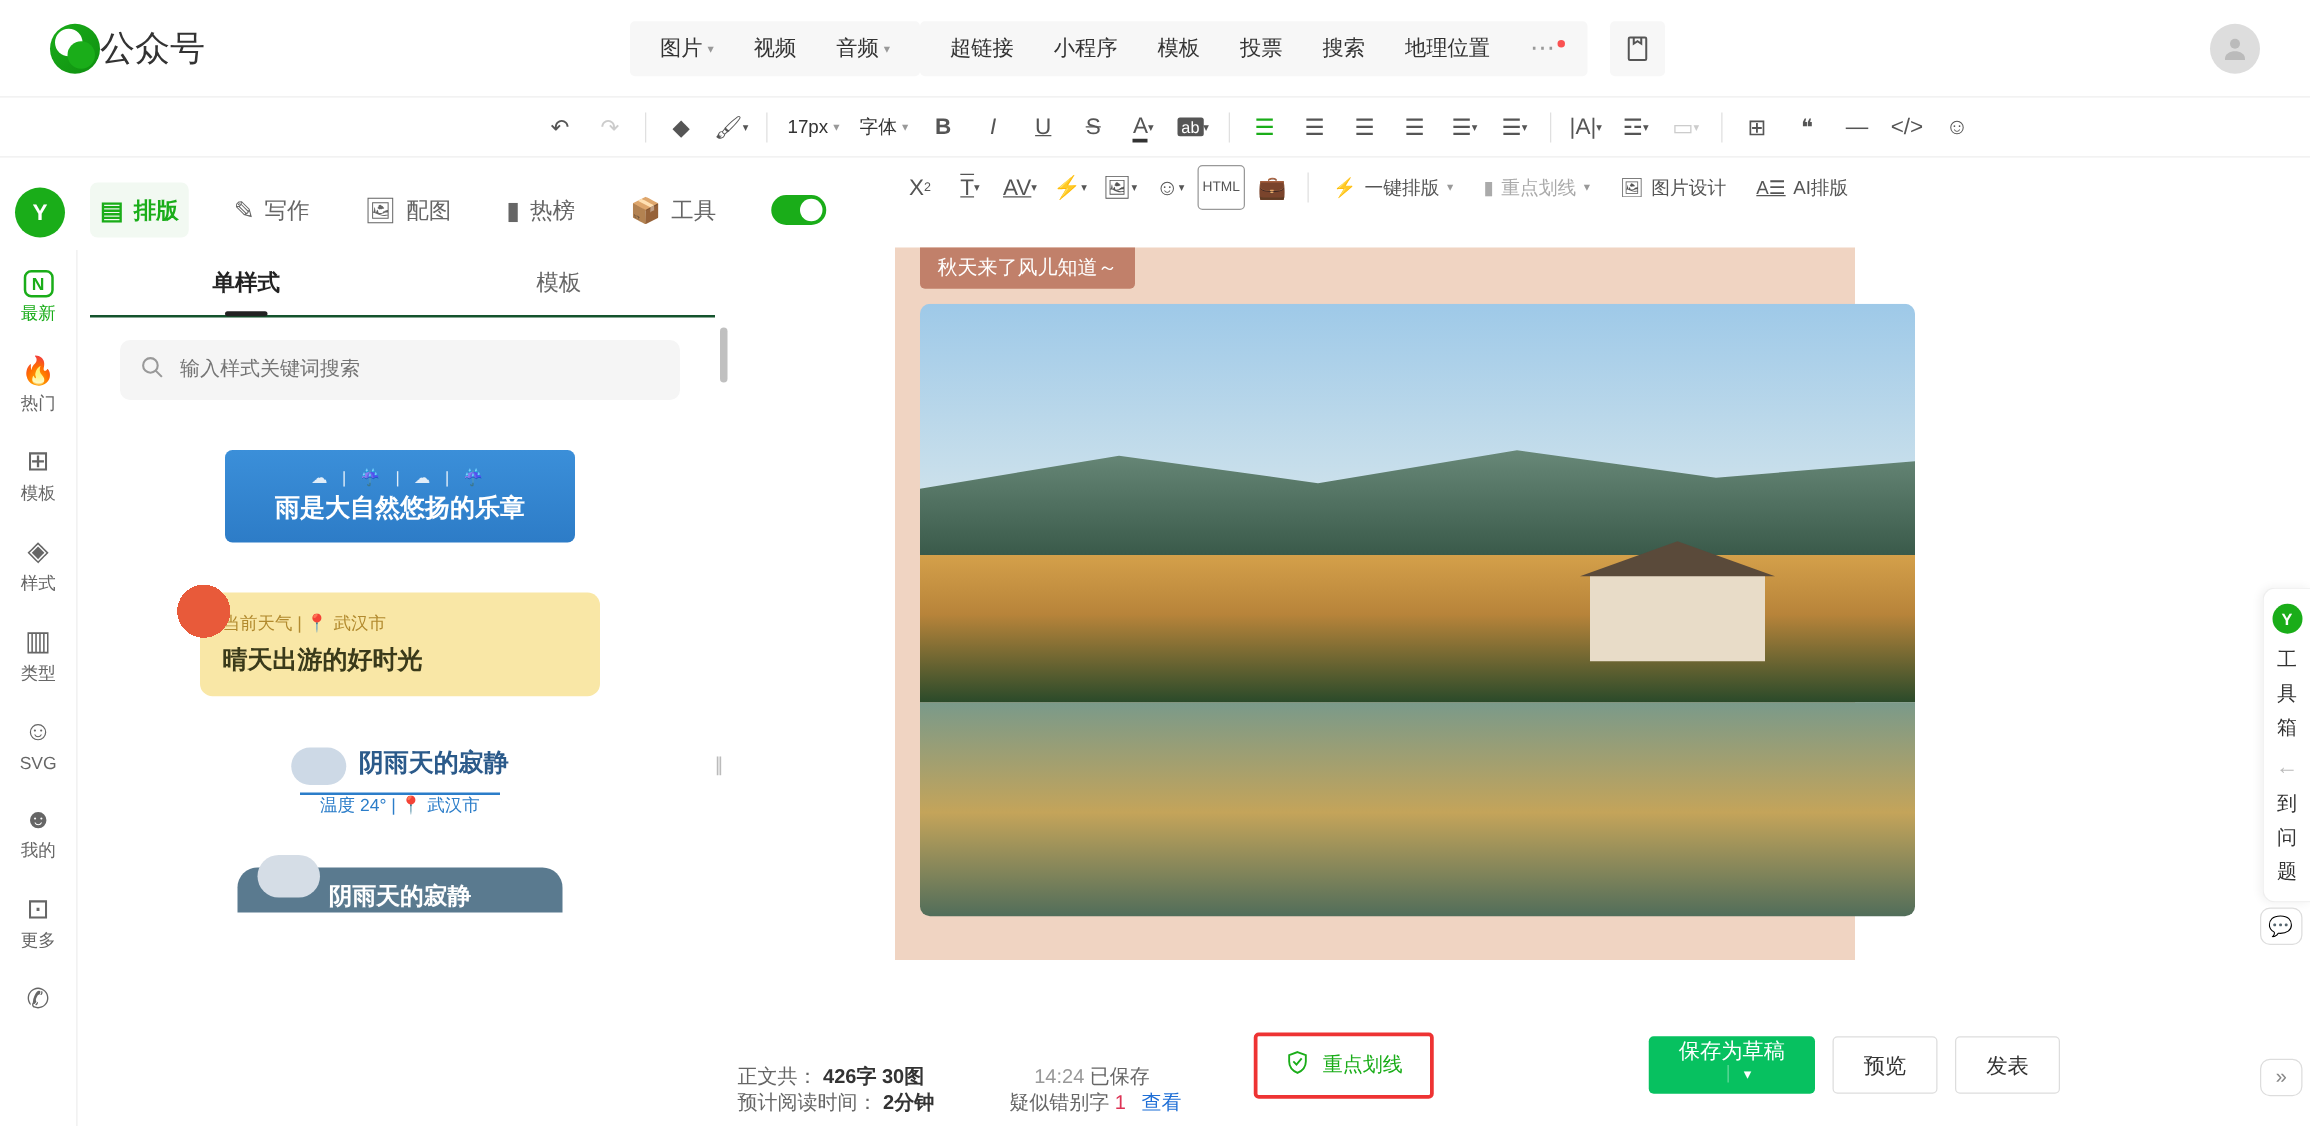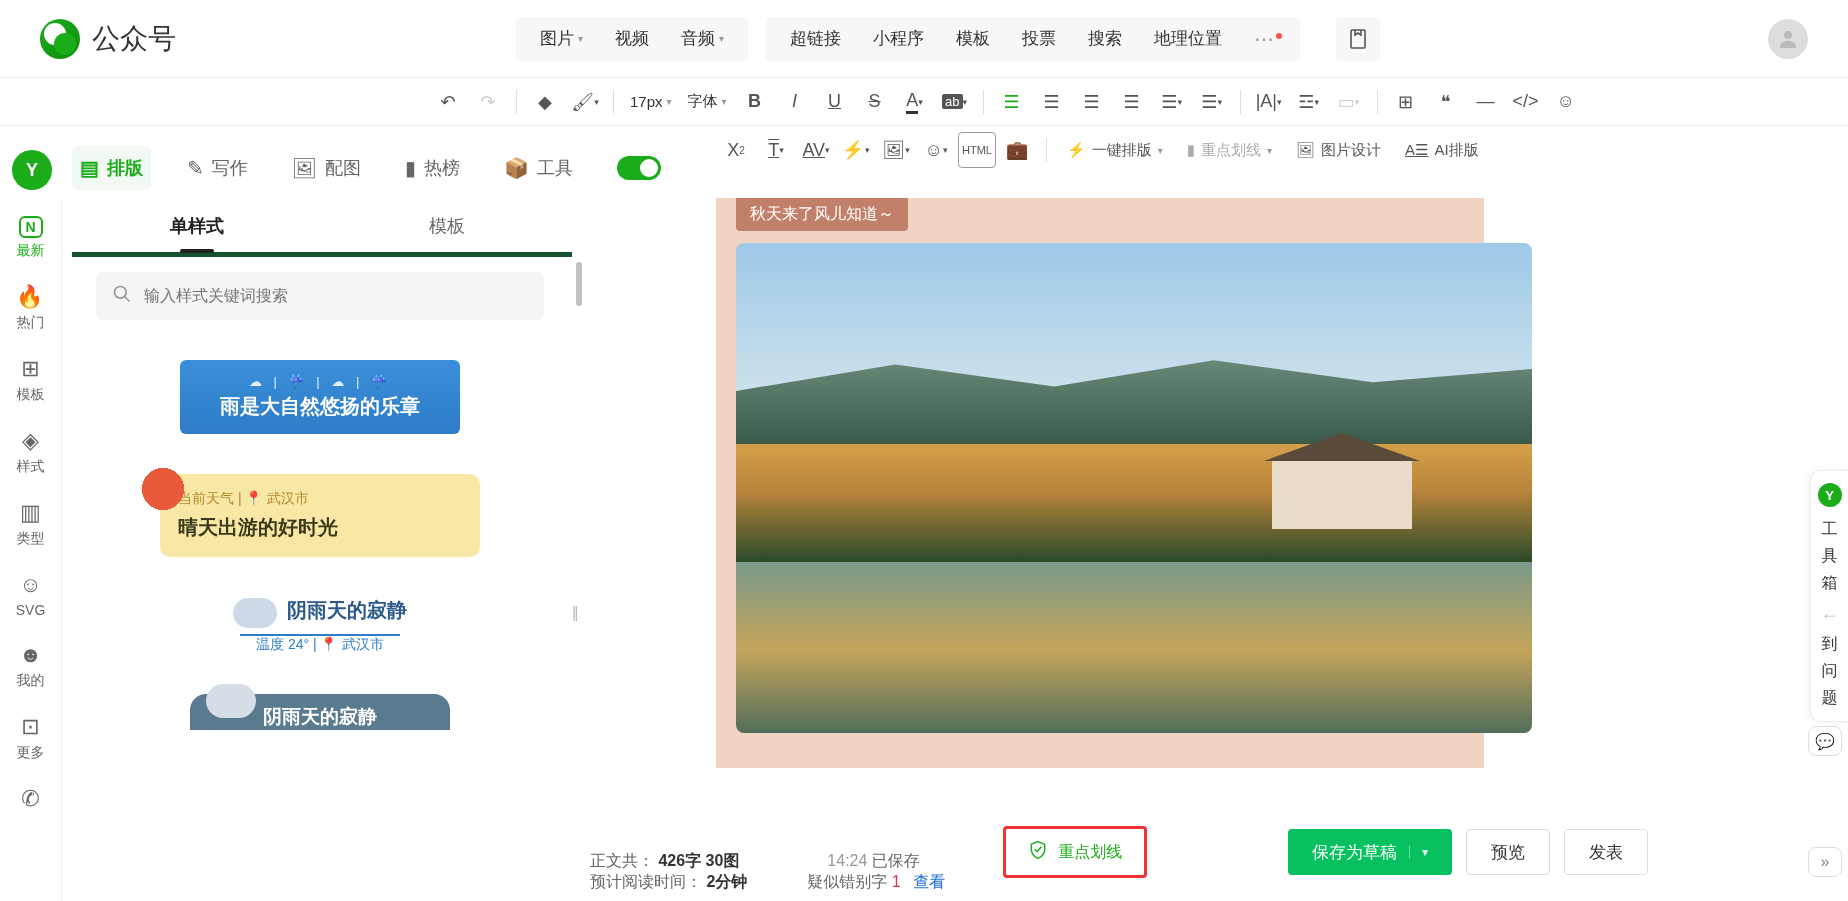--- a/index.html
+++ b/index.html
@@ -1,25 +1,25 @@
 <!DOCTYPE html>
 <html><head>
 <meta charset="utf-8">
 <style>
 * { margin: 0; padding: 0; box-sizing: border-box; font-family: "Microsoft YaHei", -apple-system, sans-serif; }
 body { width: 1848px; height: 901px; background: #fff; overflow: hidden; position: relative; }
 
 
 .header { height: 78px; display: flex; align-items: center; padding: 0 40px; border-bottom: 1px solid #eee; }
-.logo-area { display: flex; align-items: center; gap: 12px; }
+.logo-area { display: flex; align-items: center; gap: 0; }
 .logo-icon { width: 40px; height: 40px; border-radius: 50%; background: linear-gradient(135deg, #1aad19 0%, #0f8f10 100%); position: relative; }
 .logo-icon::before { content: ''; position: absolute; width: 22px; height: 22px; background: #fff; border-radius: 50%; top: 4px; left: 4px; }
 .logo-icon::after { content: ''; position: absolute; width: 22px; height: 22px; background: #1aad19; border-radius: 50%; bottom: 4px; right: 4px; }
 .logo-text { font-size: 28px; color: #333; font-weight: 400; }
-.top-menus { display: flex; gap: 18px; margin-left: 340px; }
+.top-menus { display: flex; margin-left: 340px; }
 .top-menu-group { display: flex; background: #f7f7f7; border-radius: 4px; padding: 0 8px; height: 44px; align-items: center; }
 .top-menu-item { padding: 0 16px; font-size: 17px; color: #333; cursor: pointer; display: flex; align-items: center; gap: 4px; }
 .top-menu-item .caret { font-size: 10px; color: #999; }
 .top-dots { padding: 0 16px; font-size: 20px; color: #999; letter-spacing: 2px; position: relative; }
 .top-dots::after { content: ''; position: absolute; top: 6px; right: 10px; width: 6px; height: 6px; background: #fa5151; border-radius: 50%; }
 .top-icon-btn { width: 44px; height: 44px; background: #f7f7f7; border-radius: 4px; display: flex; align-items: center; justify-content: center; margin-left: 18px; color: #555; }
 .avatar { width: 40px; height: 40px; border-radius: 50%; background: #ddd; margin-left: auto; display: flex; align-items: center; justify-content: center; color: #fff; }
 
 
 .toolbar1 { height: 48px; display: flex; align-items: center; padding-left: 430px; gap: 4px; border-bottom: 1px solid #eee; }
@@ -41,21 +41,21 @@
 .rail-item .ri-icon { font-size: 22px; }
 
 .editor-tabs { position: absolute; left: 72px; top: 140px; display: flex; align-items: center; height: 56px; gap: 28px; }
 .etab { display: flex; align-items: center; gap: 8px; font-size: 18px; color: #666; cursor: pointer; padding: 0 8px; }
 .etab.active { color: #1aad19; font-weight: 600; background: #f2f9f2; height: 44px; border-radius: 6px; }
 .etab .eicon { font-size: 20px; }
 .toggle-sw { width: 44px; height: 24px; background: #1aad19; border-radius: 12px; position: relative; margin-left: 8px; }
 .toggle-sw::after { content: ''; position: absolute; right: 3px; top: 3px; width: 18px; height: 18px; background: #fff; border-radius: 50%; }
 
 
-.subtabs { position: absolute; left: 72px; top: 200px; width: 500px; display: flex; border-bottom: 5px solid #14532d; }
+.subtabs { position: absolute; left: 72px; top: 200px; width: 500px; display: flex; border-bottom: 2px solid #14532d; }
 .subtab { flex: 1; text-align: center; padding: 14px 0; font-size: 18px; color: #666; cursor: pointer; position: relative; }
 .subtab.active { color: #222; font-weight: 600; }
 .subtab.active::after { content: ''; position: absolute; bottom: -1px; left: 50%; transform: translateX(-50%); width: 34px; height: 4px; background: #222; border-radius: 2px; }
 
 
 .searchbox { position: absolute; left: 96px; top: 272px; width: 448px; height: 48px; background: #f5f5f5; border-radius: 8px; display: flex; align-items: center; padding: 0 16px; gap: 12px; color: #999; }
 .searchbox input { border: none; background: transparent; outline: none; font-size: 16px; flex: 1; color: #333; }
 
 
 .cards { position: absolute; left: 96px; top: 360px; width: 448px; bottom: 20px; overflow: hidden; }
@@ -94,21 +94,21 @@
 
 .statusbar { position: absolute; left: 590px; bottom: 18px; right: 200px; height: 62px; display: flex; align-items: center; font-size: 16px; color: #333; }
 .stat-col { margin-right: 40px; margin-top: 40px; }
 .stat-col .l { color: #666; }
 .stat-col .v { font-weight: 600; }
 .stat-time { color: #999; margin-left: 20px; }
 .stat-link { color: #1f6fd6; margin-left: 8px; cursor: pointer; }
 .violate-box { border: 3px solid #e33; border-radius: 4px; padding: 10px 22px; display: flex; align-items: center; gap: 10px; color: #1aad19; margin: 0 18px; }
 .btn { height: 46px; padding: 0 24px; border-radius: 4px; display: flex; align-items: center; font-size: 17px; cursor: pointer; border: 1px solid #ddd; background: #fff; }
 .btn.primary { background: #07c160; color: #fff; border: none; }
-.btn.primary-split { display: flex; }
+.btn.primary-split { display: flex; flex-direction: column; }
 .btn.primary-split .arrow { border-left: 1px solid rgba(255,255,255,0.4); padding-left: 12px; margin-left: 12px; font-size: 12px; }
 .btn-group { display: flex; gap: 14px; margin-left: auto; }
 
 
 .right-float { position: absolute; right: 0; top: 470px; width: 38px; background: #fff; border: 1px solid #eee; border-right: none; border-radius: 10px 0 0 10px; box-shadow: -2px 0 8px rgba(0,0,0,0.06); padding: 12px 0; display: flex; flex-direction: column; align-items: center; gap: 6px; font-size: 16px; color: #333; }
 .right-float .g-icon { width: 24px; height: 24px; background: #1aad19; border-radius: 50%; color: #fff; display: flex; align-items: center; justify-content: center; font-size: 13px; font-weight: bold; margin-bottom: 6px; }
 .right-float .char { line-height: 1.3; }
 .right-float .arrow-back { color: #bbb; font-size: 18px; margin: 4px 0; }
 .right-chat { position: absolute; right: 6px; top: 726px; width: 34px; height: 30px; border: 1px solid #ddd; border-radius: 8px; display: flex; align-items: center; justify-content: center; color: #888; font-size: 16px; }
 .right-collapse { position: absolute; right: 6px; bottom: 24px; width: 34px; height: 30px; border: 1px solid #ddd; border-radius: 8px; display: flex; align-items: center; justify-content: center; color: #888; font-size: 16px; }

